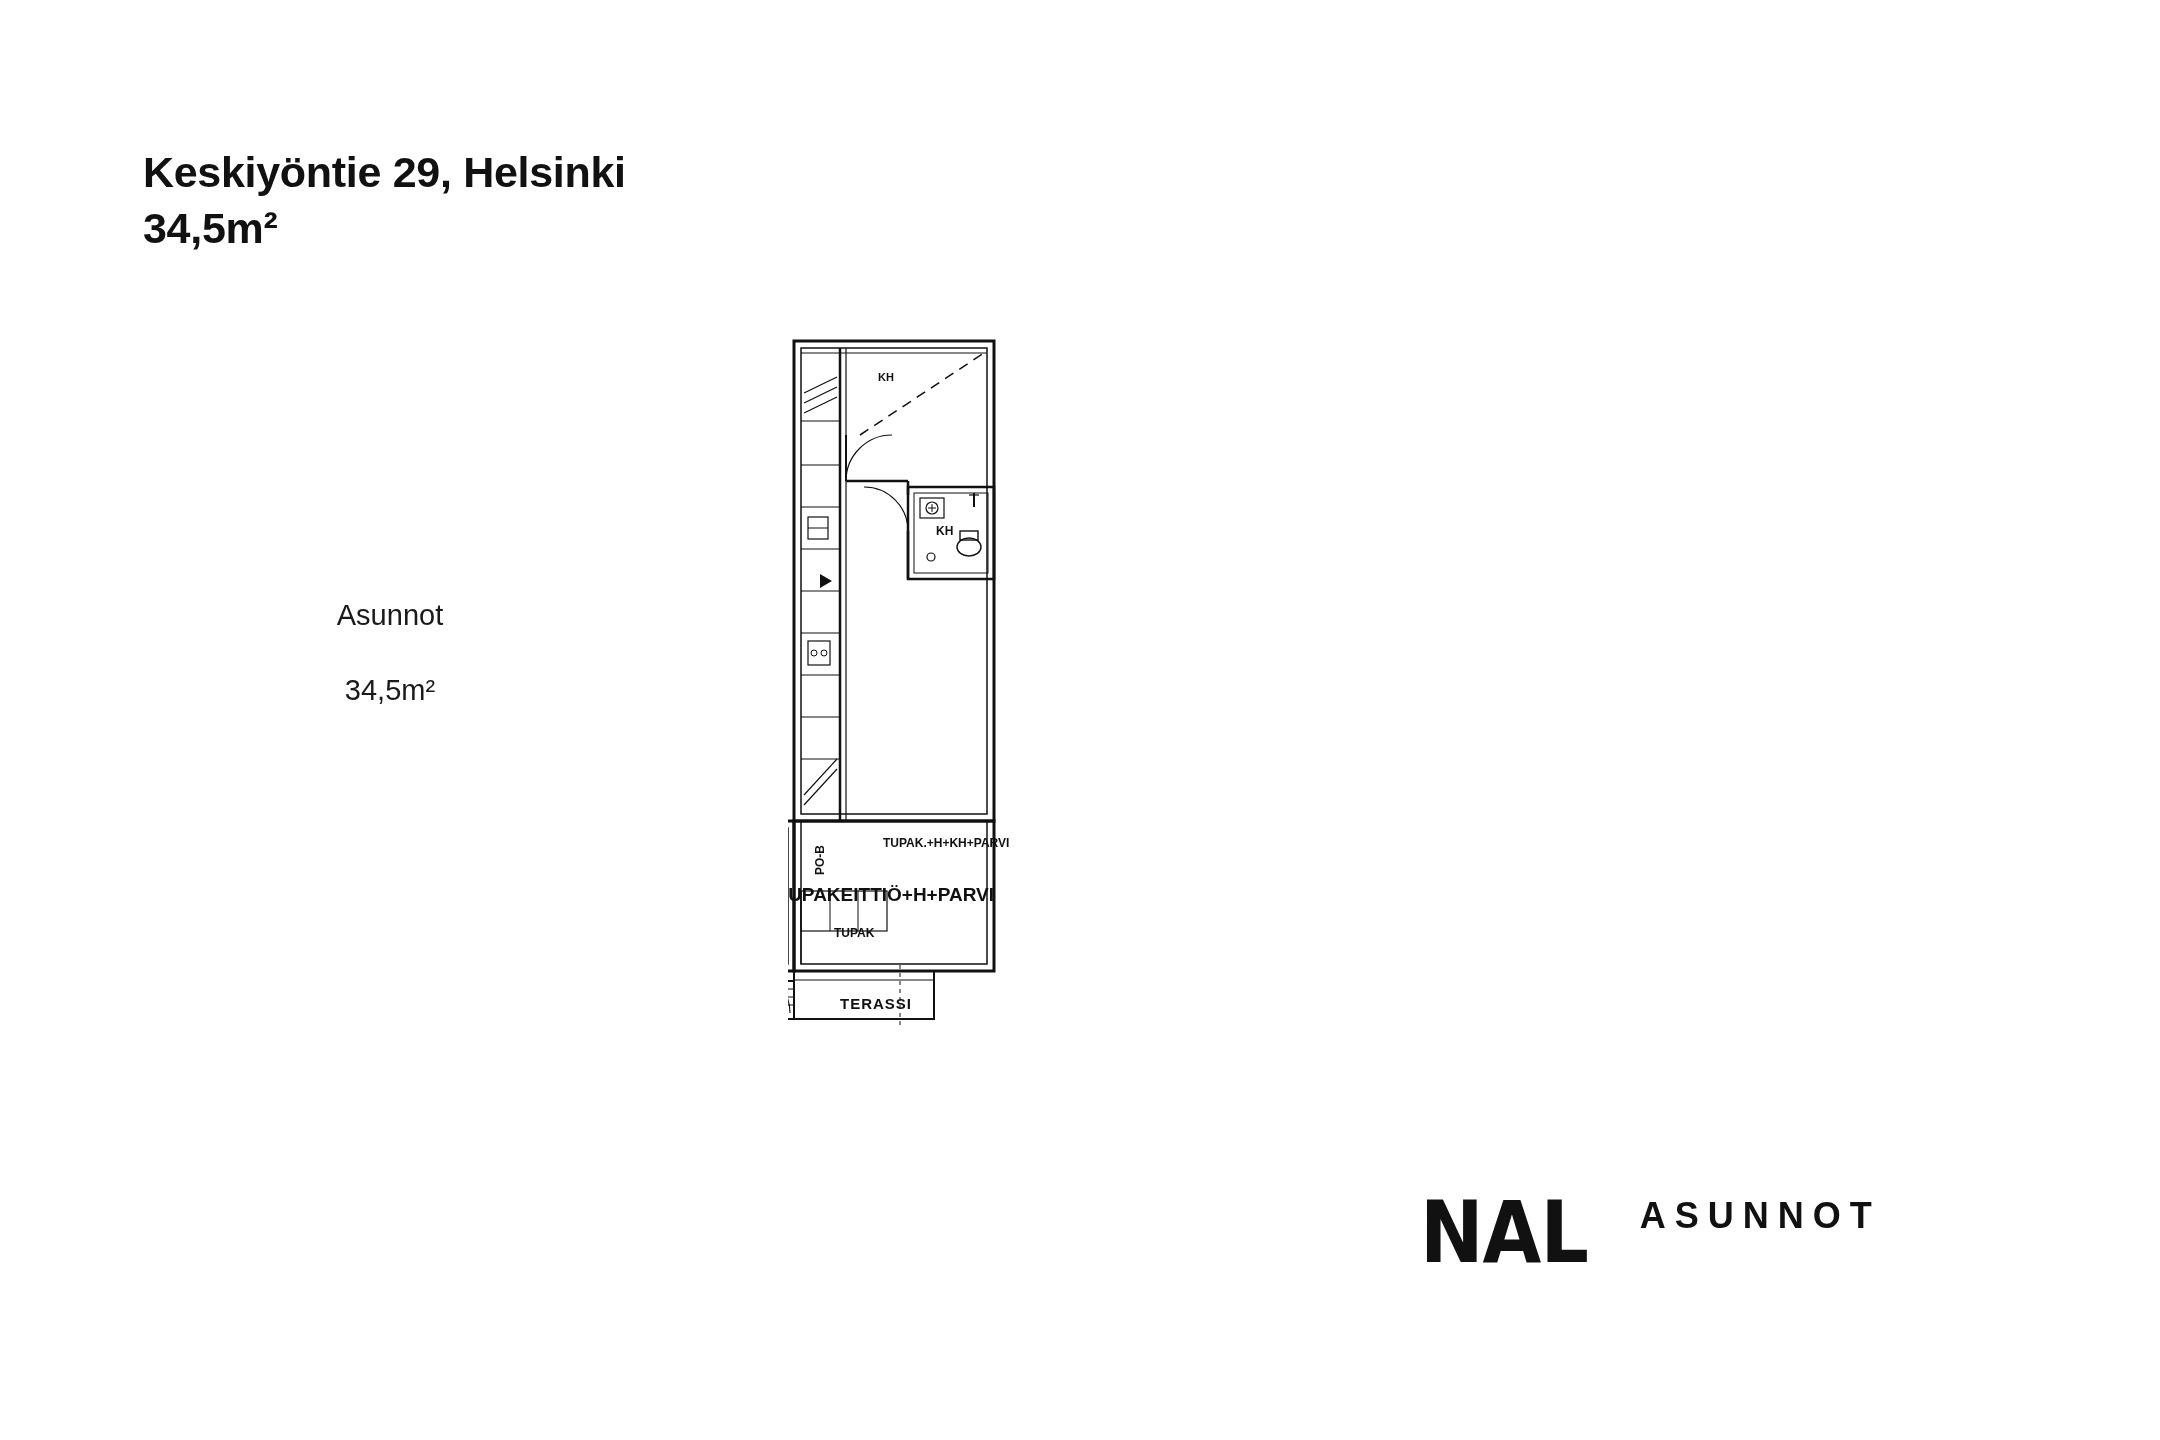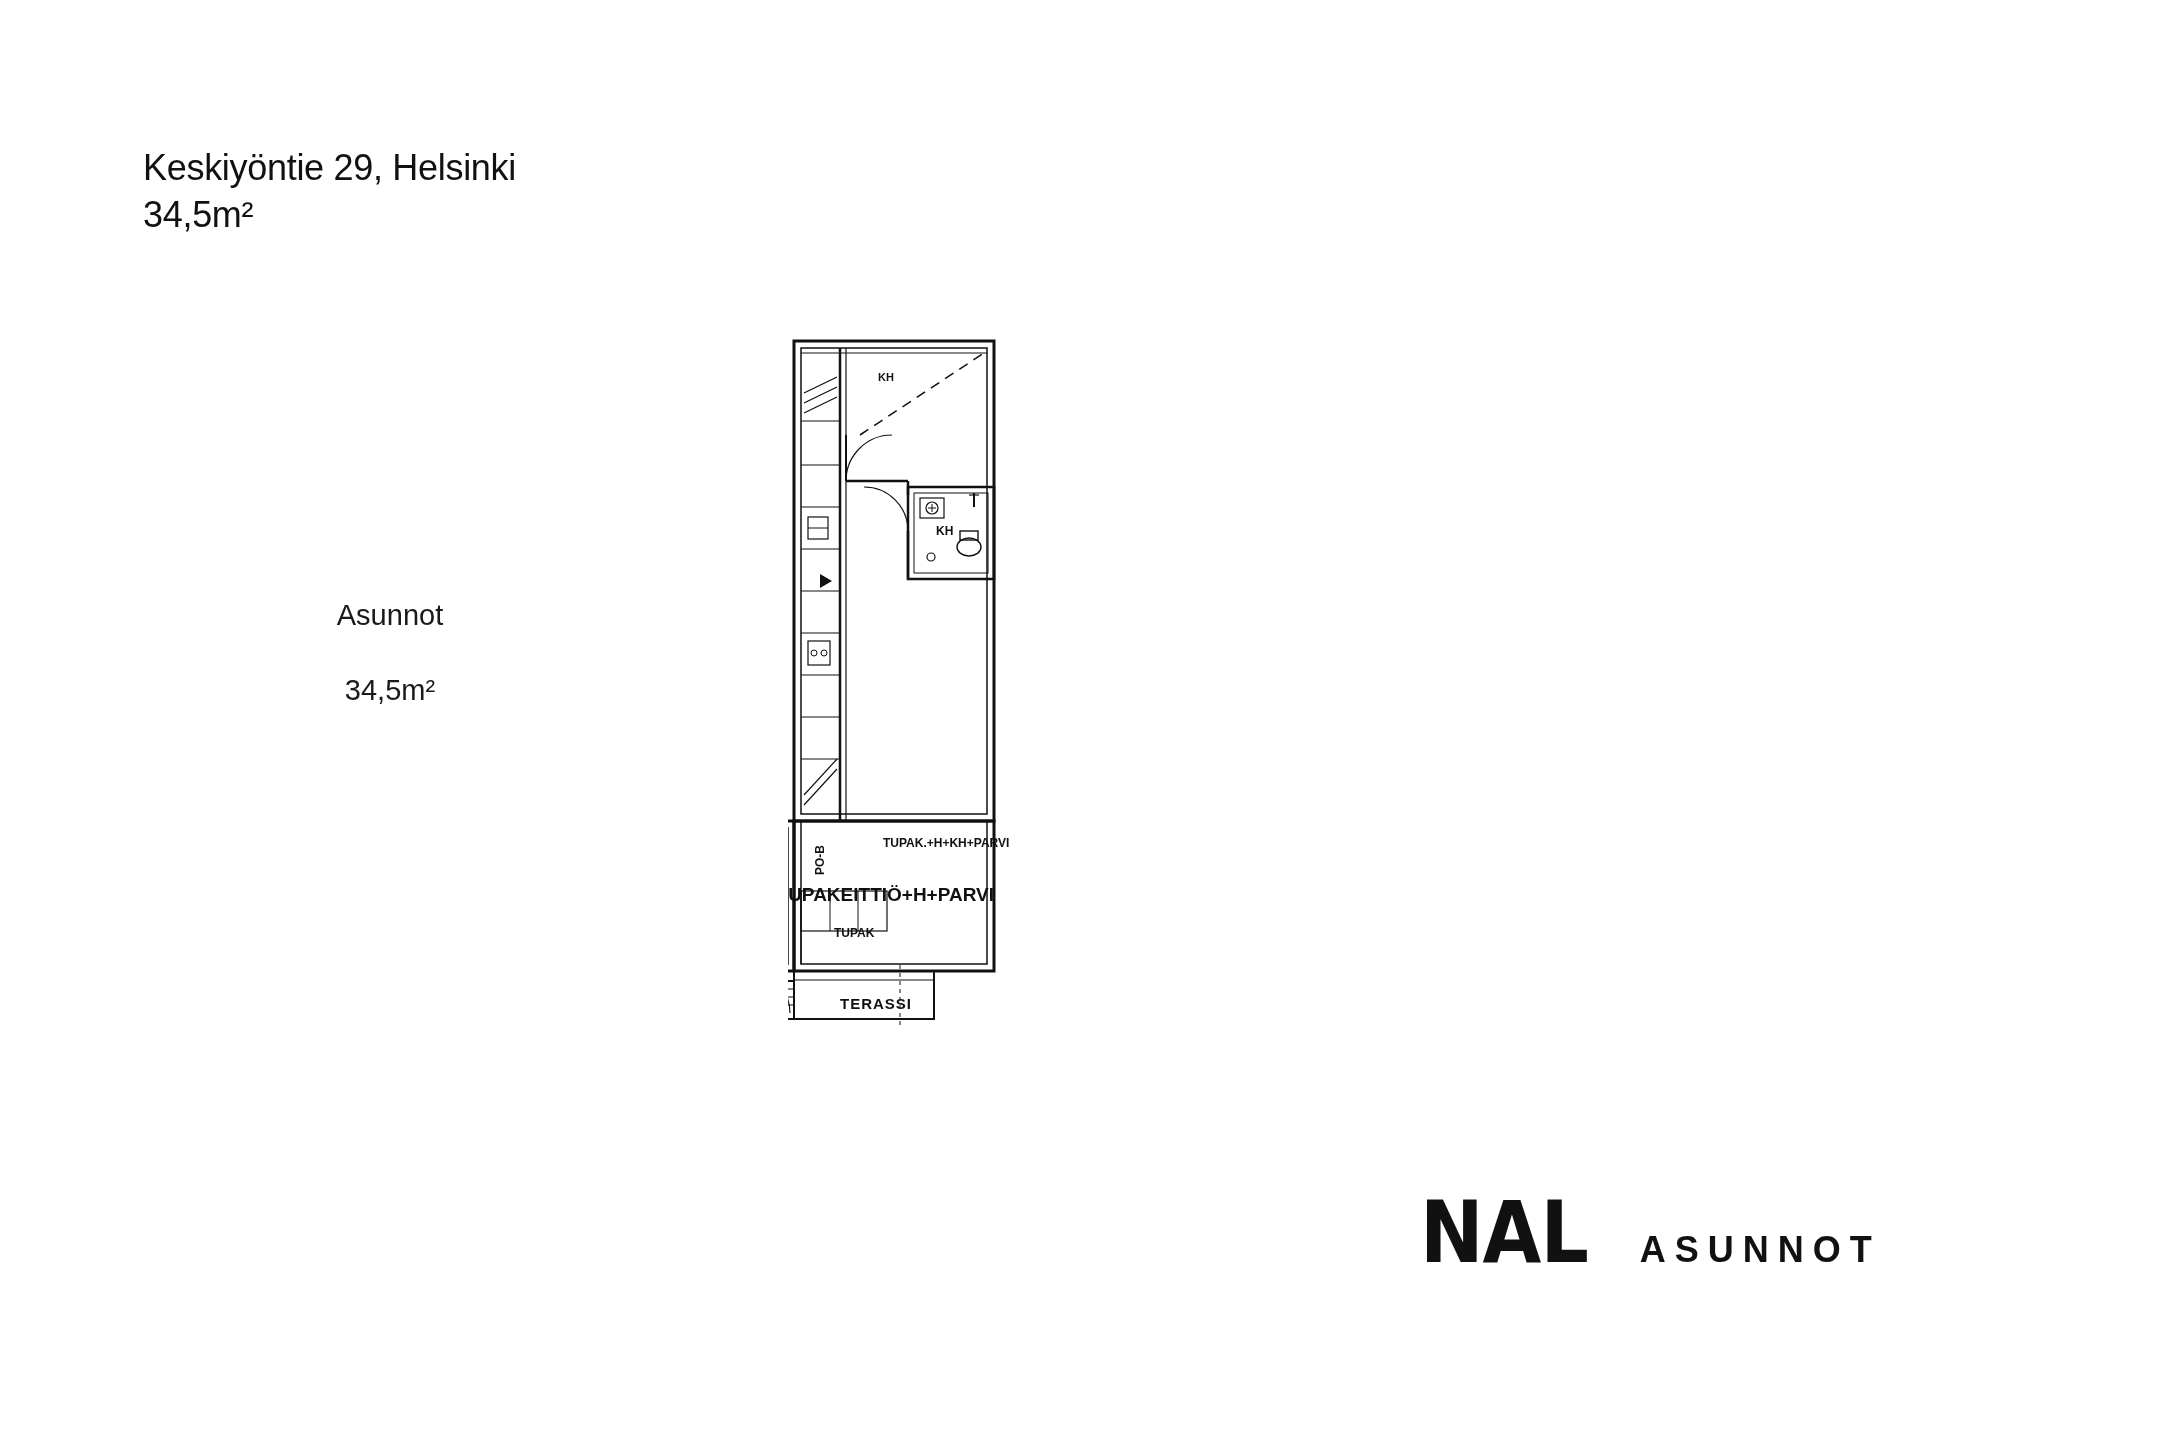--- a/index.html
+++ b/index.html
@@ -17,22 +17,22 @@
   }
 
   
   .title-block {
     position: absolute;
     left: 143px;
     top: 145px;
     width: 900px;
   }
   .title-line {
-    font-size: 36px;
-    font-weight: normal;
+    font-size: 43px;
+    font-weight: bold;
     letter-spacing: -0.3px;
     line-height: 1.30;
     color: #111111;
     white-space: nowrap;
   }
 
   
   .info-block {
     position: absolute;
     left: 180px;
@@ -58,21 +58,21 @@
   .plan svg {
     display: block;
   }
 
   
   .logo-block {
     position: absolute;
     left: 1420px;
     top: 1195px;
     display: flex;
-    align-items: flex-end;
+    align-items: flex-start;
   }
   .logo-mark {
     font-size: 76px;
     font-weight: bold;
     letter-spacing: -1px;
     line-height: 1;
     color: #111111;
     font-family: "DejaVu Sans", sans-serif;
     transform: scaleY(1.12);
     transform-origin: left center;

